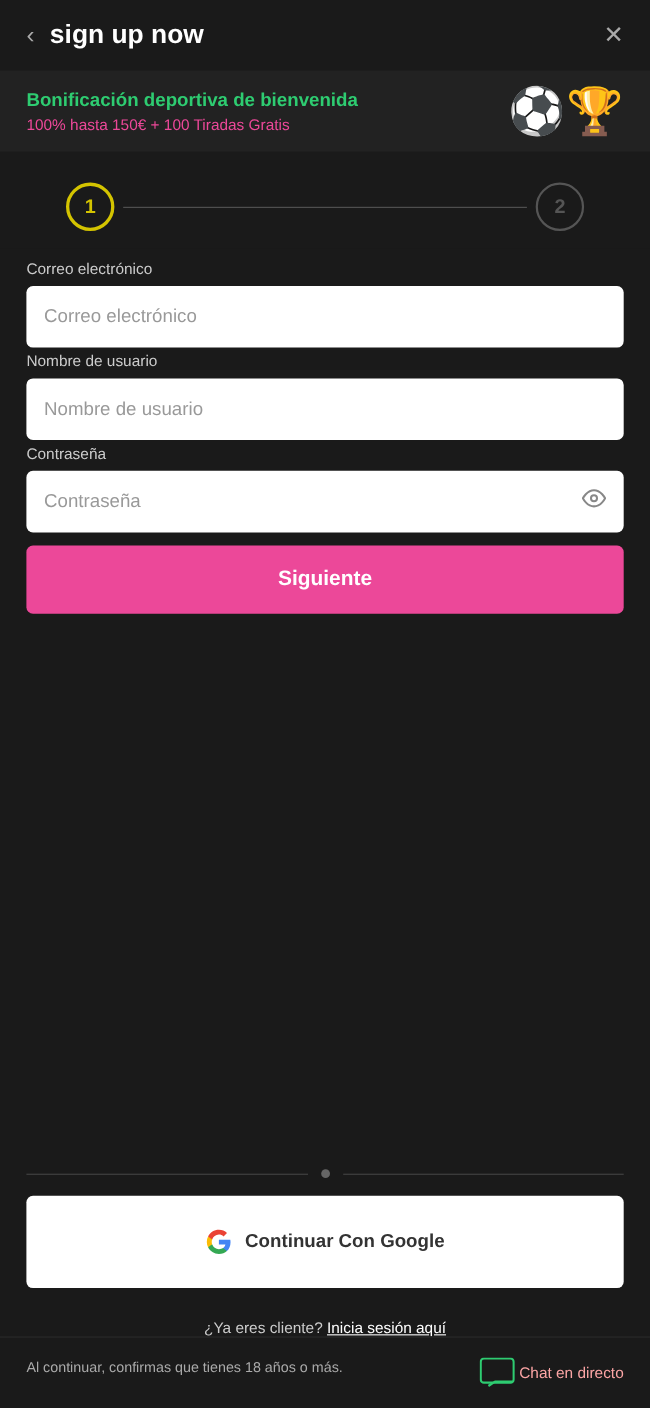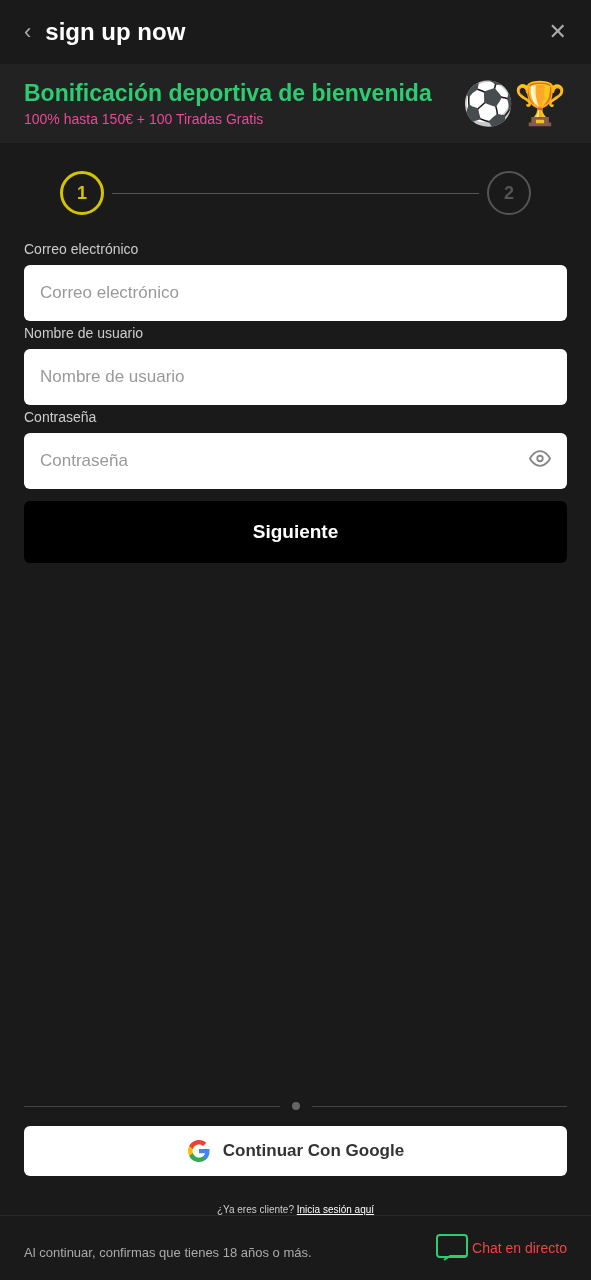--- a/index.html
+++ b/index.html
@@ -47,21 +47,21 @@
     .banner {
       background-color: #222222;
       padding: 16px 24px;
       display: flex;
       align-items: center;
       justify-content: space-between;
     }
     .banner-text {}
     .banner-title {
       color: #2ecc71;
-      font-size: 23px;
+      font-size: 17px;
       font-weight: 700;
       margin-bottom: 4px;
     }
     .banner-subtitle {
       color: #ec4899;
       font-size: 14px;
     }
     .banner-icons {
       font-size: 42px;
       line-height: 1;
@@ -139,21 +139,21 @@
       top: 50%;
       transform: translateY(-50%);
       color: #888;
       font-size: 20px;
       cursor: pointer;
     }
 
     
     .btn-next {
       width: 100%;
-      background-color: #000000;
+      background-color: #ec4899;
       color: #ffffff;
       border: none;
       border-radius: 6px;
       padding: 20px;
       font-size: 19px;
       font-weight: 600;
       cursor: pointer;
       margin-top: 8px;
       margin-bottom: 0;
     }
@@ -176,71 +176,71 @@
       background-color: #666;
       margin: 0 12px;
     }
 
     
     .btn-google {
       margin: 0 24px;
       background-color: #ffffff;
       border: none;
       border-radius: 6px;
-      padding: 13px 24px;
+      padding: 30px 24px;
       display: flex;
       align-items: center;
       justify-content: center;
       cursor: pointer;
       font-size: 17px;
       font-weight: 600;
       color: #333;
       width: calc(100% - 48px);
     }
     .google-logo {
       margin-right: 12px;
       width: 24px;
       height: 24px;
     }
 
     
     .already-client {
       text-align: center;
       margin-top: 28px;
-      font-size: 10px;
+      font-size: 14px;
       color: #cccccc;
       padding: 0 24px;
     }
     .already-client a {
       color: #ffffff;
       text-decoration: underline;
       cursor: pointer;
     }
 
     
     .footer {
       margin-top: auto;
       background-color: #1a1a1a;
       padding: 18px 24px;
       display: flex;
-      align-items: flex-end;
+      align-items: flex-start;
       justify-content: space-between;
       border-top: 1px solid #2a2a2a;
     }
     .footer-text {
       font-size: 13px;
       color: #aaaaaa;
       max-width: 300px;
       line-height: 1.4;
     }
     .chat-btn {
       display: flex;
       align-items: center;
       gap: 4px;
-      color: #ef4444;
+      color: #fca5a5;
       font-size: 14px;
       cursor: pointer;
     }
     .chat-icon {
       width: 32px;
       height: 28px;
     }
   </style>
 </head>
 <body>

